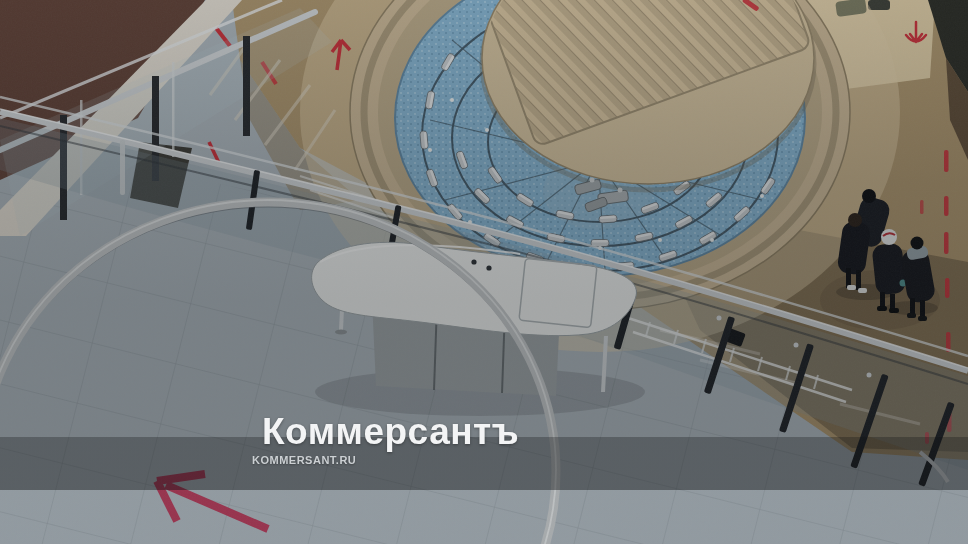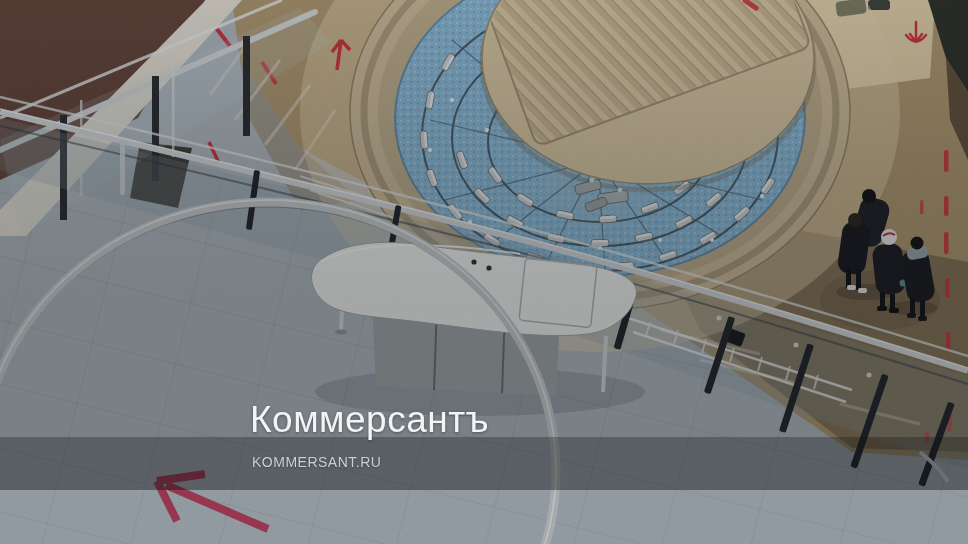--- a/index.html
+++ b/index.html
@@ -15,28 +15,28 @@
       rgba(10,12,14,.16) 0px,
       rgba(10,12,14,.27) 180px,
       rgba(10,12,14,.30) 300px,
       rgba(10,12,14,.30) 437px,
       rgba(11,13,15,.50) 437px,
       rgba(11,13,15,.50) 490px,
       rgba(11,13,15,.15) 490px,
       rgba(11,13,15,.15) 100%);
   }
   .brand-title{
-    position:absolute;left:250px;top:401px;margin:0;
-    font-size:37px;font-weight:400;letter-spacing:.5px;line-height:1;
+    position:absolute;left:250px;top:401px;margin:12px;
+    font-size:37px;font-weight:700;letter-spacing:.5px;line-height:1;
     color:var(--logo-white,#f3f4f5);
     text-shadow:0 1px 3px rgba(0,0,0,.35);
   }
   .brand-site{
     position:absolute;left:252px;top:455px;margin:0;
-    font-size:14px;font-weight:400;letter-spacing:.5px;line-height:1;
+    font-size:11px;font-weight:700;letter-spacing:.5px;line-height:1;
     color:var(--site-gray,#ccd0d3);
     text-shadow:0 1px 2px rgba(0,0,0,.3);
   }
 </style>
 </head>
 <body>
 
 <div class="stage">
 
   <svg class="scene" viewBox="0 0 968 544" aria-hidden="true">

